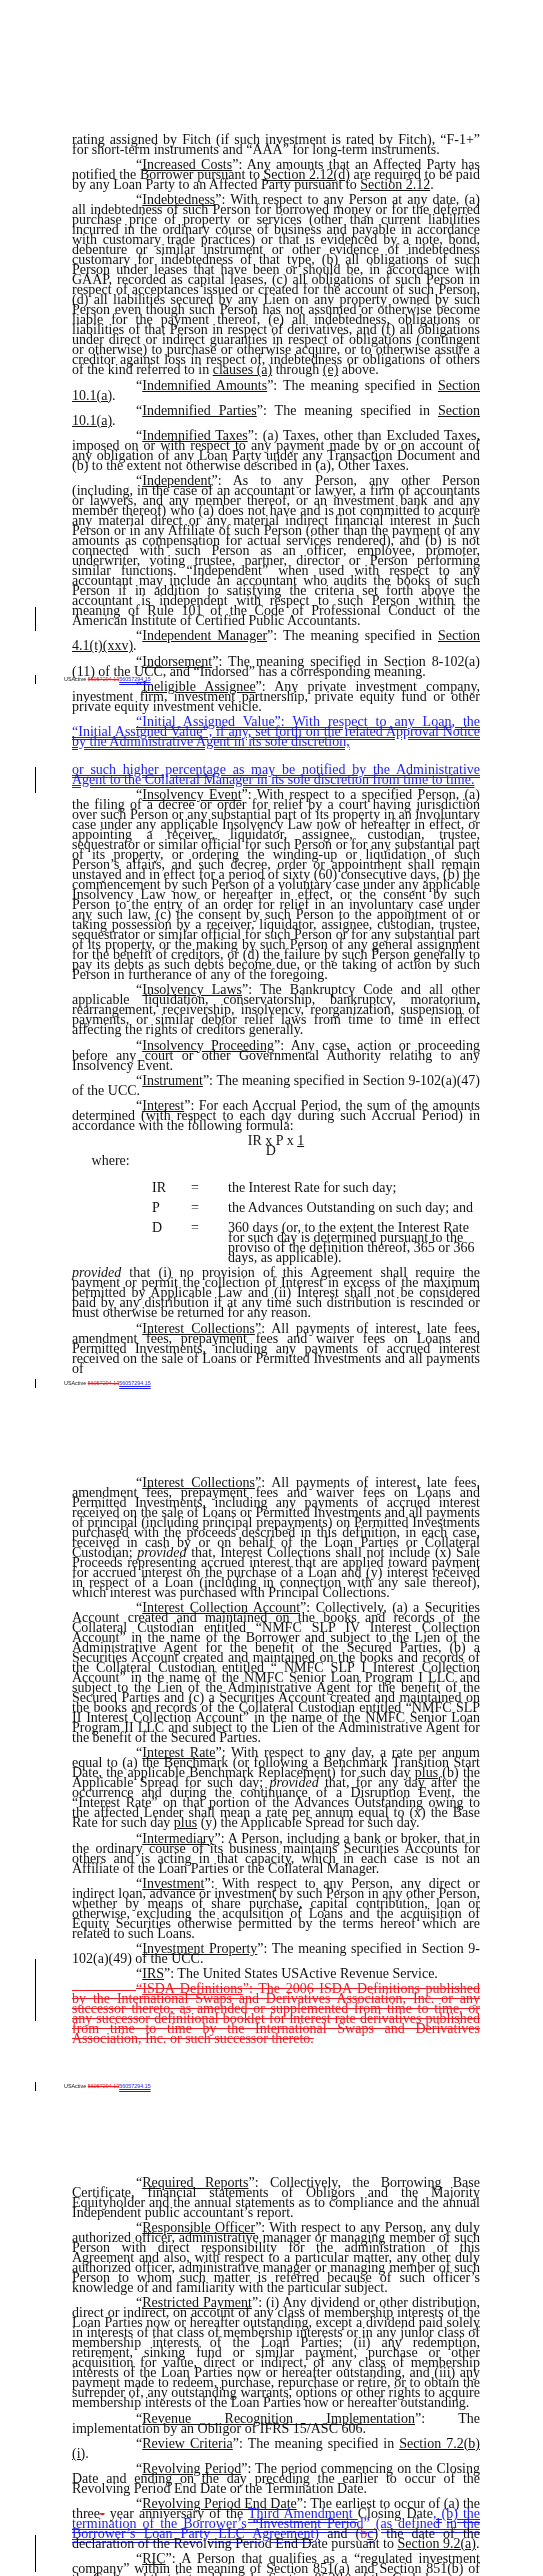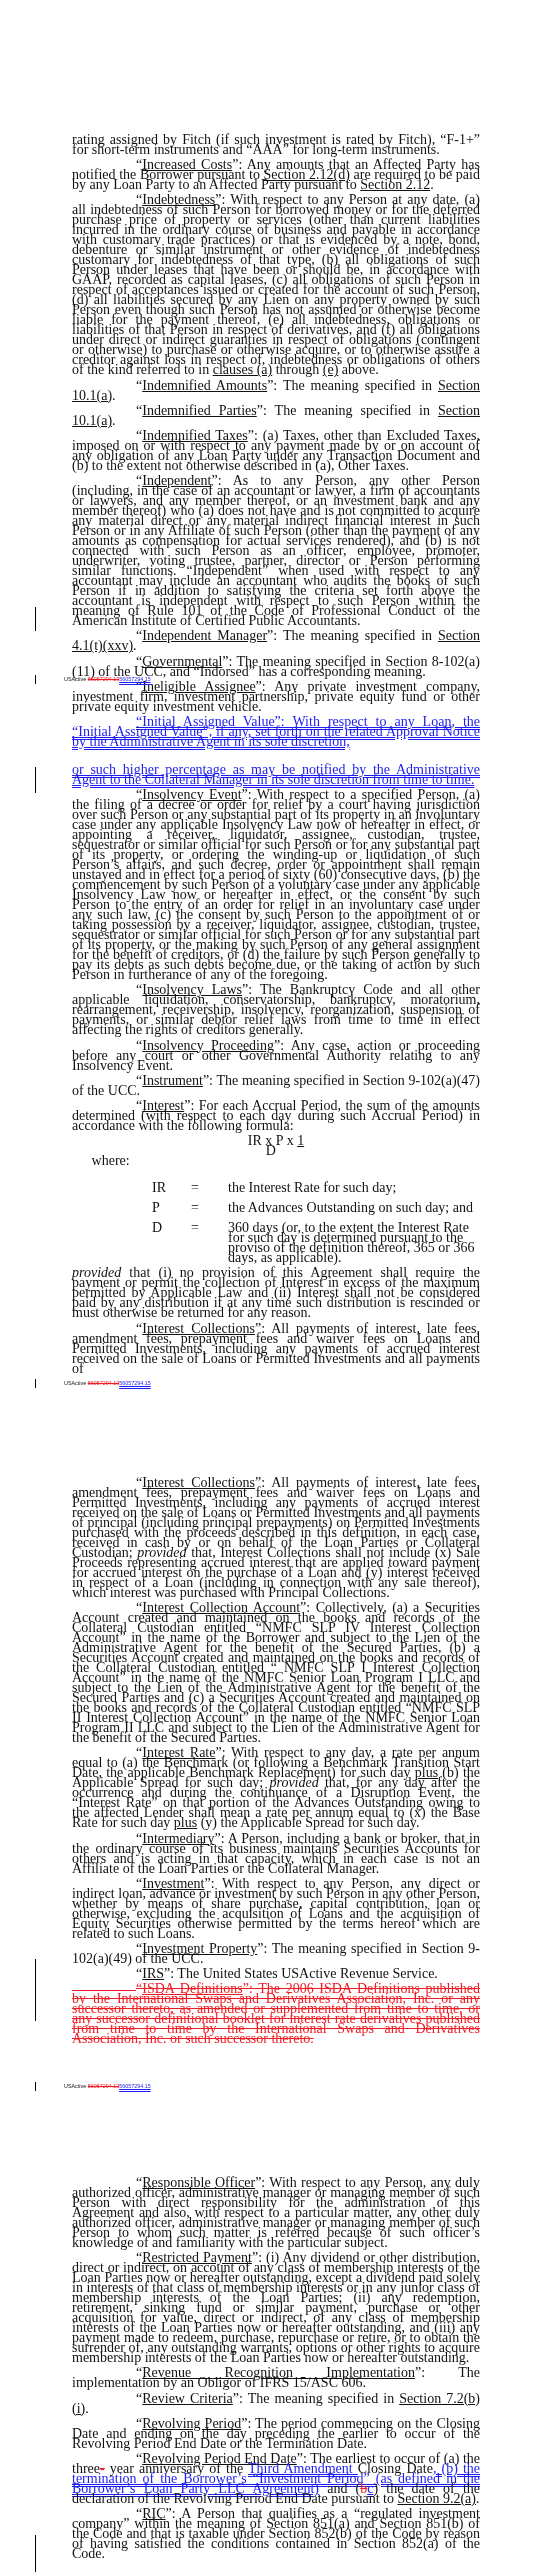--- a/index.html
+++ b/index.html
@@ -30,21 +30,21 @@
 <div class="page" style="top:0;">
   <div class="col" style="top:135px;">
       <p class="p"><span>rating assigned by Fitch (if such investment is rated by Fitch), “F-1+” for short-term instruments and “AAA” for long-term instruments.</span></p>
       <p class="p ind">“<span class="u">Increased Costs</span>”<span>:  Any amounts that an Affected Party has notified the Borrower pursuant to </span><span class="u">Section 2.12(d)</span><span> are required to be paid by any Loan Party to an Affected Party pursuant to </span><span class="u">Section 2.12</span><span>.</span></p>
       <p class="p ind">“<span class="u">Indebtedness</span>”<span>:  With respect to any Person at any date, (a) all indebtedness of such Person for borrowed money or for the deferred purchase price of property or services (other than current liabilities incurred in the ordinary course of business and payable in accordance with customary trade practices) or that is evidenced by a note, bond, debenture or similar instrument or other evidence of indebtedness customary for indebtedness of that type, (b) all obligations of such Person under leases that have been or should be, in accordance with GAAP, recorded as capital leases, (c) all obligations of such Person in respect of acceptances issued or created for the account of such Person, (d) all liabilities secured by any Lien on any property owned by such Person even though such Person has not assumed or otherwise become liable for the payment thereof, (e) all indebtedness, obligations or liabilities of that Person in respect of derivatives, and (f) all obligations under direct or indirect guaranties in respect of obligations (contingent or otherwise) to purchase or otherwise acquire, or to otherwise assure a creditor against loss in respect of, indebtedness or obligations of others of the kind referred to in </span><span class="u">clauses (a)</span><span> through </span><span class="u">(e)</span><span> above.</span></p>
       <p class="p ind">“<span class="u">Indemnified Amounts</span>”<span>:  The meaning specified in </span><span class="u">Section 10.1(a)</span><span>.</span></p>
       <p class="p ind">“<span class="u">Indemnified Parties</span>”<span>:  The meaning specified in </span><span class="u">Section 10.1(a)</span><span>.</span></p>
       <p class="p ind">“<span class="u">Indemnified Taxes</span>”<span>:  (a) Taxes, other than Excluded Taxes, imposed on or with respect to any payment made by or on account of any obligation of any Loan Party under any Transaction Document and (b) to the extent not otherwise described in (a), Other Taxes.</span></p>
       <p class="p ind">“<span class="u">Independent</span>”<span>:  As to any Person, any other Person (including, in the case of an accountant or lawyer, a firm of accountants or lawyers, and any member thereof, or an investment bank and any member thereof) who (a) does not have and is not committed to acquire any material direct or any material indirect financial interest in such Person or in any Affiliate of such Person (other than the payment of any amounts as compensation for actual services rendered), and (b) is not connected with such Person as an officer, employee, promoter, underwriter, voting trustee, partner, director or Person performing similar functions. “Independent” when used with respect to any accountant may include an accountant who audits the books of such Person if in addition to satisfying the criteria set forth above the accountant is independent with respect to such Person within the meaning of Rule 101 of the Code of Professional Conduct of the American Institute of Certified Public Accountants.</span></p>
       <p class="p ind">“<span class="u">Independent Manager</span>”<span>:  The meaning specified in </span><span class="u">Section 4.1(t)(xxv)</span><span>.</span></p>
-      <p class="p ind">“<span class="u">Governmental</span>”<span>:  The meaning specified in Section 8-102(a)(11) of the UCC, and “Indorsed” has a corresponding meaning.</span></p>
+      <p class="p ind">“<span class="u">Indorsement</span>”<span>:  The meaning specified in Section 8-102(a)(11) of the UCC, and “Indorsed” has a corresponding meaning.</span></p>
       <p class="p ind">“<span class="u">Ineligible Assignee</span>”<span>:  Any private investment company, investment firm, investment partnership, private equity fund or other private equity investment vehicle.</span></p>
       <p class="p ind"><span class="ins"><span>“Initial Assigned Value”: With respect to any Loan, the “Initial Assigned Value”, if any, set forth on the related Approval Notice by the Administrative Agent in its sole discretion,</span></span></p>
     </div>
   <div class="changebar" style="top:607px;height:24px;"></div>
   <div class="changebar" style="top:675px;height:9.3px;"></div>
   <div class="footer" style="top:676px;">
     <span>USActive </span><span class="del">56057294.13</span><span class="ins">56057294.15</span>
   </div>
 </div>
 
@@ -99,20 +99,21 @@
     </div>
   <div class="changebar" style="top:1959px;height:62px;"></div>
   <div class="changebar" style="top:2082px;height:9.3px;"></div>
   <div class="footer" style="top:2083px;">
     <span>USActive </span><span class="del">56057294.13</span><span class="ins">56057294.15</span>
   </div>
 </div>
 
 <div class="page" style="top:0;">
   <div class="col" style="top:2178px;">
+      <p class="p ind">“<span class="u">Required Reports</span>”<span>:  Collectively, the Borrowing Base Certificate, financial statements of Obligors and the Majority Equityholder and the annual statements as to compliance and the annual Independent public accountant’s report.</span></p>
       <p class="p ind">“<span class="u">Responsible Officer</span>”<span>:  With respect to any Person, any duly authorized officer, administrative manager or managing member of such Person with direct responsibility for the administration of this Agreement and also, with respect to a particular matter, any other duly authorized officer, administrative manager or managing member of such Person to whom such matter is referred because of such officer’s knowledge of and familiarity with the particular subject.</span></p>
       <p class="p ind">“<span class="u">Restricted Payment</span>”<span>:  (i) Any dividend or other distribution, direct or indirect, on account of any class of membership interests of the Loan Parties now or hereafter outstanding, except a dividend paid solely in interests of that class of membership interests or in any junior class of membership interests of the Loan Parties; (ii) any redemption, retirement, sinking fund or similar payment, purchase or other acquisition for value, direct or indirect, of any class of membership interests of the Loan Parties now or hereafter outstanding, and (iii) any payment made to redeem, purchase, repurchase or retire, or to obtain the surrender of, any outstanding warrants, options or other rights to acquire membership interests of the Loan Parties now or hereafter outstanding.</span></p>
       <p class="p ind">“<span class="u">Revenue Recognition Implementation</span>”<span>: The implementation by an Obligor of IFRS 15/ASC 606.</span></p>
       <p class="p ind">“<span class="u">Review Criteria</span>”<span>:  The meaning specified in </span><span class="u">Section 7.2(b)(i)</span><span>.</span></p>
       <p class="p ind">“<span class="u">Revolving Period</span>”<span>:  The period commencing on the Closing Date and ending on the day preceding the earlier to occur of the Revolving Period End Date or the Termination Date.</span></p>
       <p class="p ind">“<span class="u">Revolving Period End Date</span>”<span>:  The earliest to occur of (a) the three</span><span class="del">-</span><span> year anniversary of the </span><span class="ins">Third Amendment </span><span>Closing Date</span><span class="ins">, (b) the termination of the Borrower’s “Investment Period” (as defined in the Borrower’s Loan Party LLC Agreement)</span><span> and (</span><span class="del">b</span><span class="ins">c</span><span>) the date of the declaration of the Revolving Period End Date pursuant to </span><span class="u">Section 9.2(a)</span><span>.</span></p>
       <p class="p ind">“<span class="u">RIC</span>”<span>:  A Person that qualifies as a “regulated investment company” within the meaning of Section 851(a) and Section 851(b) of the Code and that is taxable under Section 852(b) of the Code by reason of having satisfied the conditions contained in Section 852(a) of the Code.</span></p>
     </div>
   <div class="changebar" style="top:2535px;height:37px;"></div>
 

